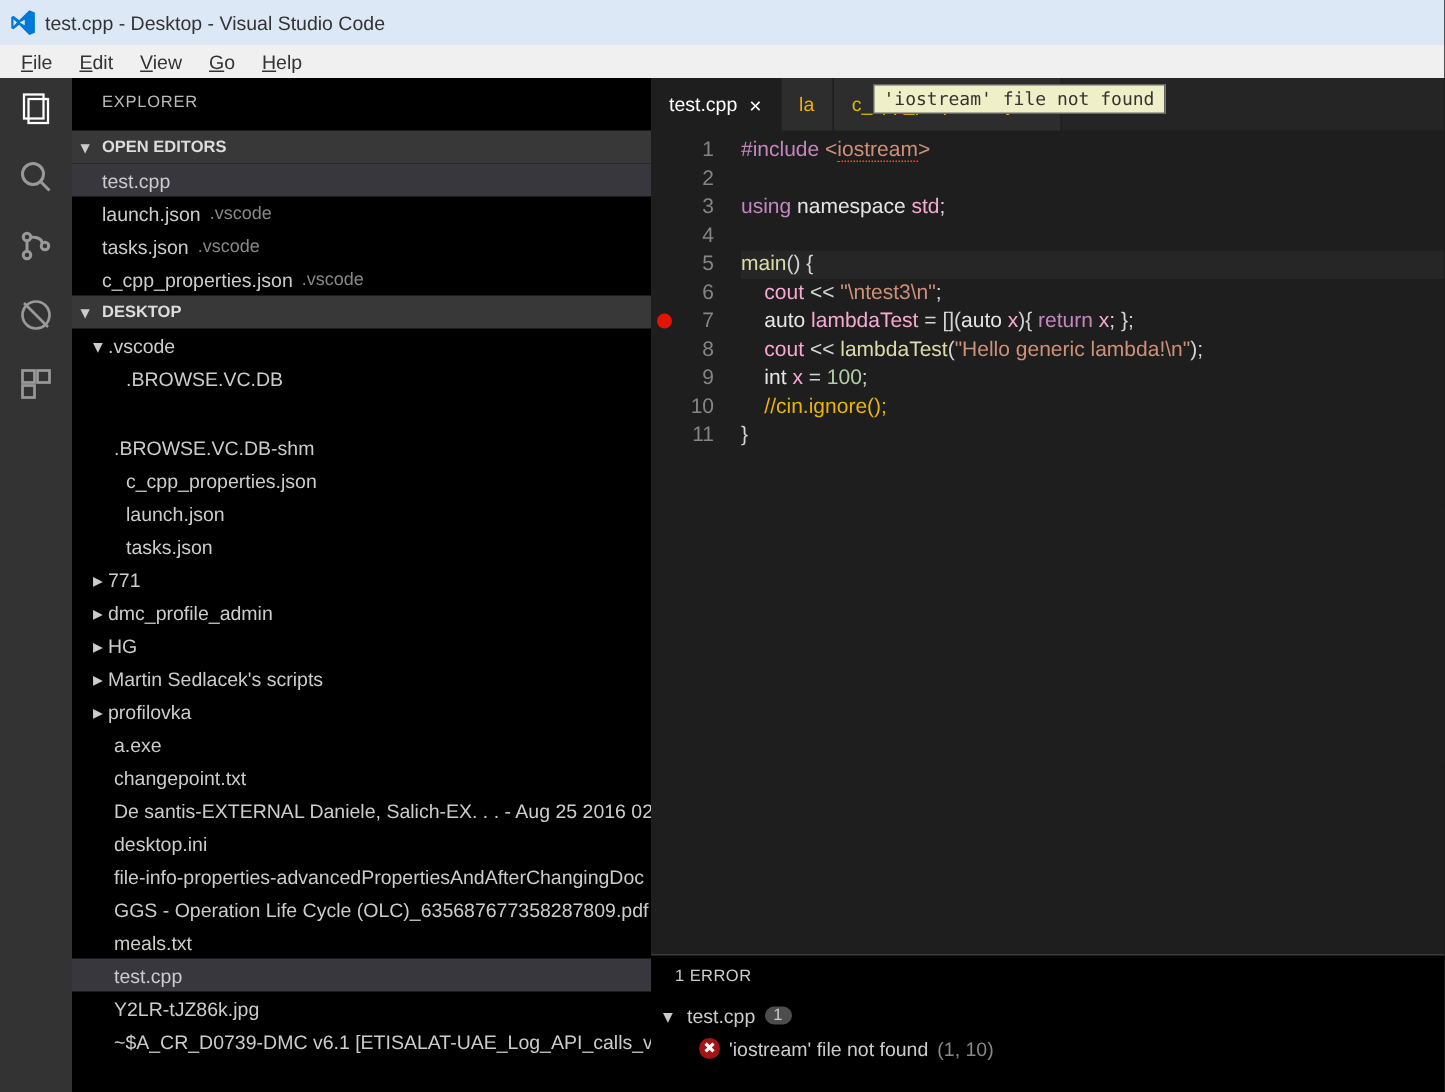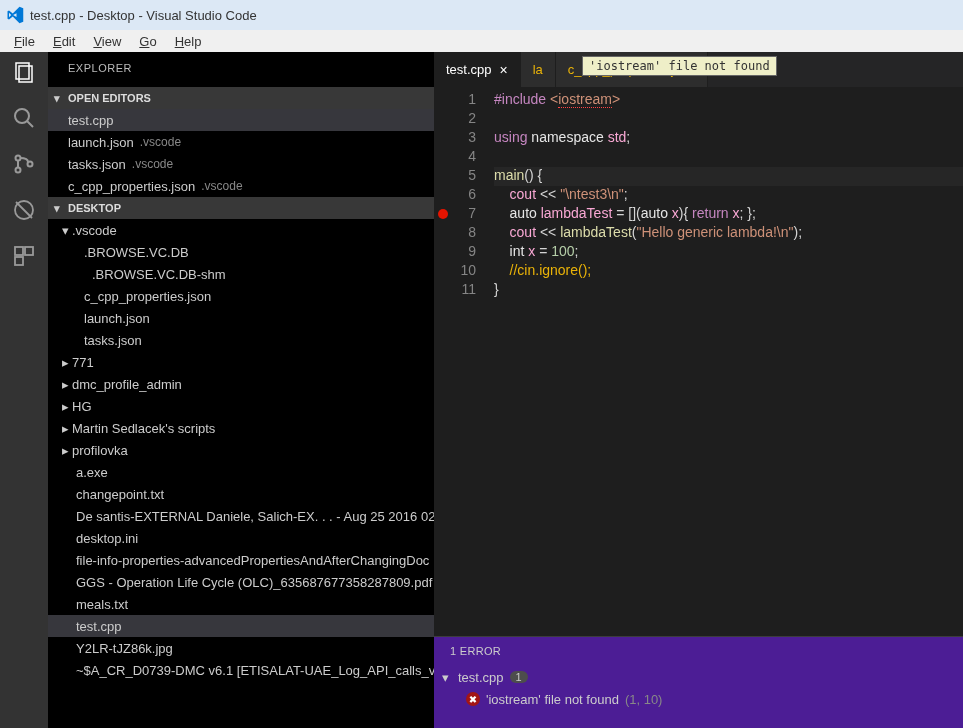--- a/index.html
+++ b/index.html
@@ -37,21 +37,21 @@
 .code .line { height: 19px; white-space: pre; }
 .code .line.cur { background: rgba(255,255,255,.04); }
 .kw { color: #c586c0; }
 .str { color: #ce9178; }
 .num { color: #b5cea8; }
 .com { color: #eab308; }
 .ident { color: #f9a8d4; }
 .call { color: #dcdcaa; }
 .typekw { color: #e5e5e5; }
 .err { border-bottom: 1px dotted #f44; }
-.problems { height: 92px; background: #4c1d95; border-top: 1px solid #3c3c3c; display: flex; flex-direction: column; }
+.problems { height: 92px; background: #000000; border-top: 1px solid #3c3c3c; display: flex; flex-direction: column; }
 .problems .tabrow { height: 27px; display: flex; align-items: center; padding-left: 16px; font-size: 11px; color: #ccc; letter-spacing: .3px; }
 .problems-body { padding: 2px 8px; font-size: 13px; }
 .problems-body .prow { height: 22px; display: flex; align-items: center; gap: 6px; }
 .problems-body .pcount { background: #4d4d4d; border-radius: 8px; padding: 0 6px; font-size: 11px; }
 .err-icon { width: 14px; height: 14px; background: #a31515; border-radius: 50%; display: inline-flex; align-items: center; justify-content: center; color: #fff; font-size: 10px; }
 .pdim { color: #888; }
 .vscode-logo { width: 18px; height: 18px; }
 </style>
 </head>
 <body>
@@ -137,21 +137,21 @@
       <span>DESKTOP</span>
     </div>
     <div class="section-body" id="tree-list" style="flex:1;overflow:hidden;">
         <div class="tree-row" style="padding-left: 14px;">
           <span class="folder-caret">▾</span>
           <span>.vscode</span>
         </div>
         <div class="tree-row" style="padding-left: 36px;">
           <span>.BROWSE.VC.DB</span>
         </div>
-        <div class="tree-row" style="padding-left: 44px;">
+        <div class="tree-row" style="padding-left: 28px; margin-top: 24px;">
           <span>.BROWSE.VC.DB-shm</span>
         </div>
         <div class="tree-row" style="padding-left: 36px;">
           <span>c_cpp_properties.json</span>
         </div>
         <div class="tree-row" style="padding-left: 36px;">
           <span>launch.json</span>
         </div>
         <div class="tree-row" style="padding-left: 36px;">
           <span>tasks.json</span>

